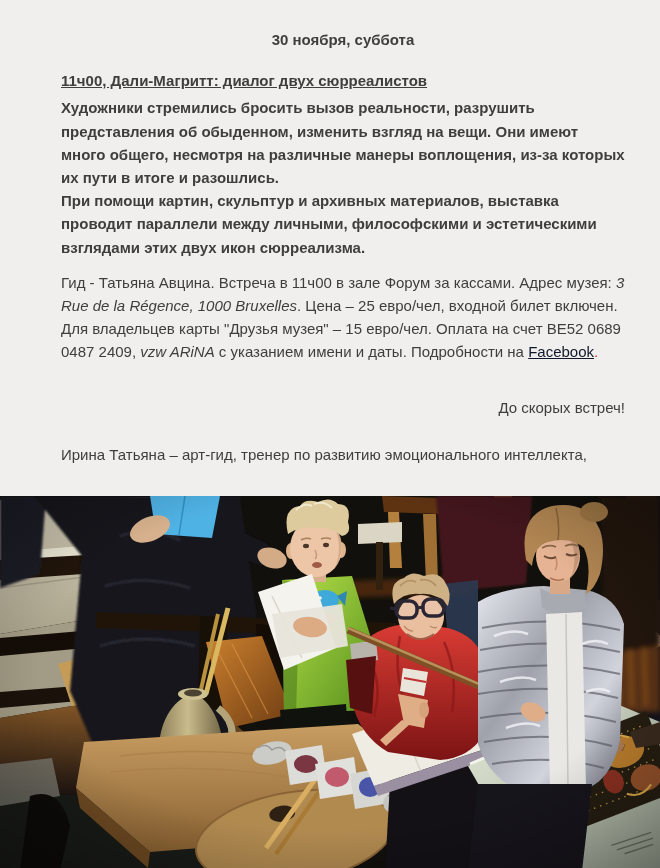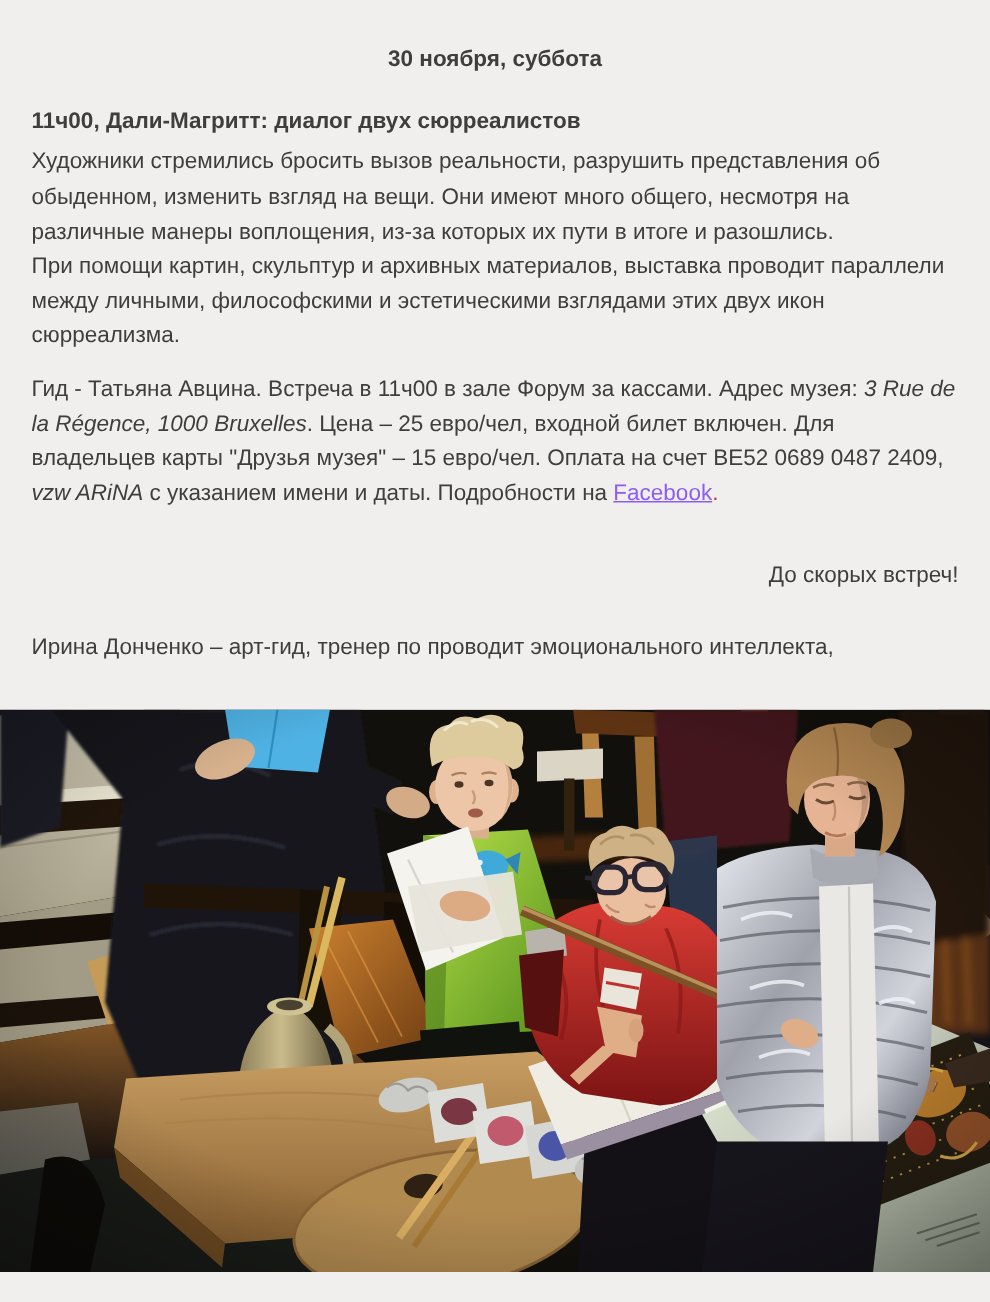--- a/index.html
+++ b/index.html
@@ -4,58 +4,59 @@
 <style>
   html,body{margin:0;padding:0;}
   body{
     width:660px;
     background:#f0efed;
     font-family:"Liberation Sans","DejaVu Sans",sans-serif;
     color:#3e3e3e;
     font-size:15px;
     line-height:23.2px;
   }
-  .content{padding:0 21px;}
+  .content{padding:0 35px;margin-left:26px;}
   .date-title{
     margin:28px 0 0 0;
     text-align:center;
     font-weight:bold;
     font-size:15px;
   }
   .event-heading{
     margin:18px 0 0 0;
     font-weight:bold;
     font-size:15px;
+    text-decoration:underline;
   }
-  .para{margin:4px 0 0 0;}
+  .para{margin:4px 0 0 0;font-weight:bold;}
   .para-details{margin:12px 0 0 0;}
   .farewell{margin:32px 0 0 0;text-align:right;}
   .signature{margin:24px 0 0 0;}
   .it{font-style:italic;}
-  a.fb{color:#8b5cf6;text-decoration:underline;cursor:pointer;}
+  a.fb{color:#0f172a;text-decoration:underline;cursor:pointer;}
   .fb-dot{color:#c6392e;}
   .photo-wrap{margin-top:30px;width:660px;height:375px;overflow:hidden;}
   svg{display:block;}
 </style>
 </head>
 <body>
 
 <div class="content">
 
   <p class="date-title">30 ноября, суббота</p>
 
   <p class="event-heading">11ч00, Дали-Магритт: диалог двух сюрреалистов</p>
 
   <p class="para"><span>Художники стремились бросить вызов реальности, разрушить представления об обыденном, изменить взгляд на вещи. Они имеют много общего, несмотря на различные манеры воплощения, из-за которых их пути в итоге и разошлись.</span><br><span>При помощи картин, скульптур и архивных материалов, выставка проводит параллели между личными, философскими и эстетическими взглядами этих двух икон сюрреализма.</span></p>
 
   <p class="para-details"><span>Гид - Татьяна Авцина. Встреча в 11ч00 в зале Форум за кассами. Адрес музея: </span><span class="it">3 Rue de la Régence, 1000 Bruxelles</span><span>. Цена – 25 евро/чел, входной билет включен. Для владельцев карты "Друзья музея" – 15 евро/чел. Оплата на счет BE52 0689 0487 2409, </span><span class="it">vzw ARiNA</span><span> с указанием имени и даты. Подробности на </span><a class="fb" href="#">Facebook</a><span class="fb-dot">.</span></p>
 
   <p class="farewell">До скорых встреч!</p>
 
-  <p class="signature"><span>Ирина Донченко – арт-гид, тренер по проводит эмоционального интеллекта,</span><br></p>
+  <p class="signature"><span>Ирина Татьяна – арт-гид, тренер по развитию эмоционального интеллекта,</span><br></p>
 
 </div>
 
 <div class="photo-wrap">
 <svg viewBox="0 0 660 375" width="660" height="375" preserveAspectRatio="none">
   <defs>
     <linearGradient id="wallG" x1="0" y1="0" x2="0" y2="1">
           <stop offset="0" stop-color="#d6cfba"></stop>
           <stop offset="1" stop-color="#aaa38c"></stop>
         </linearGradient>

